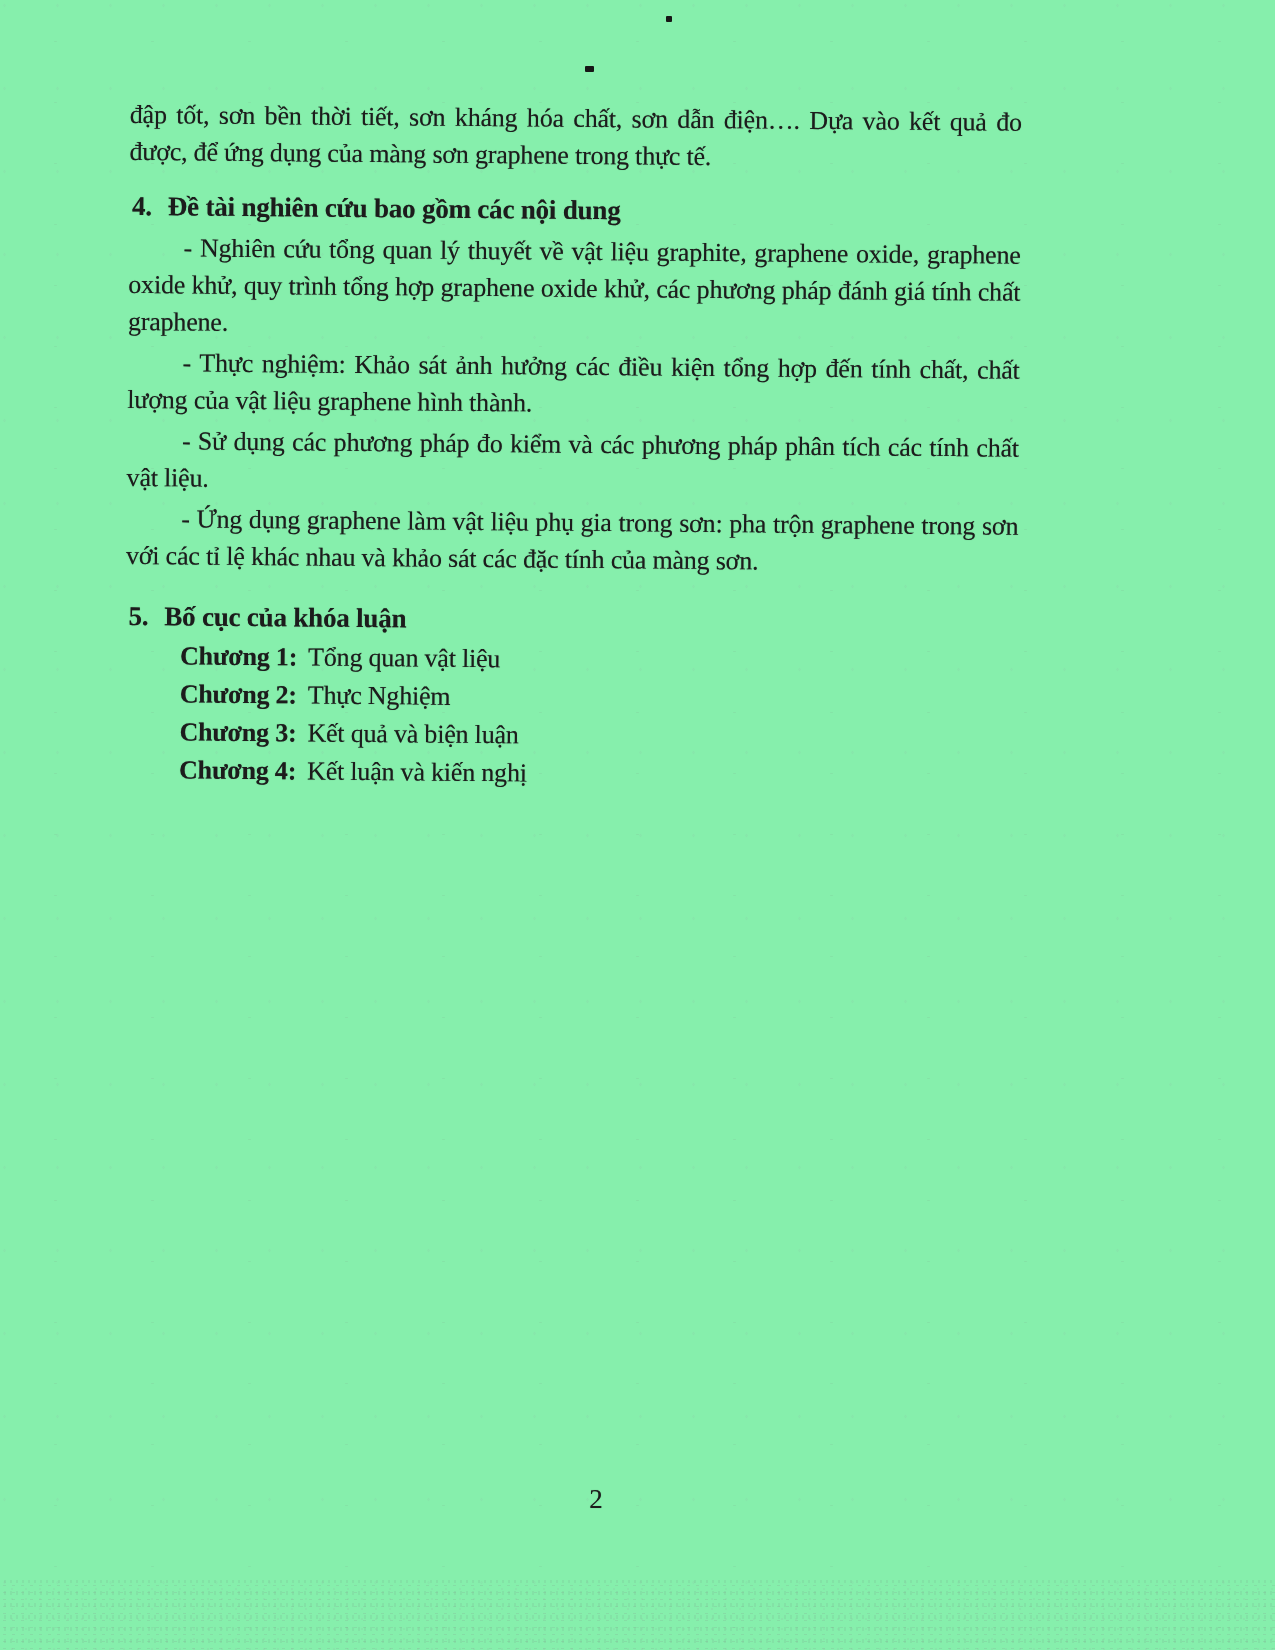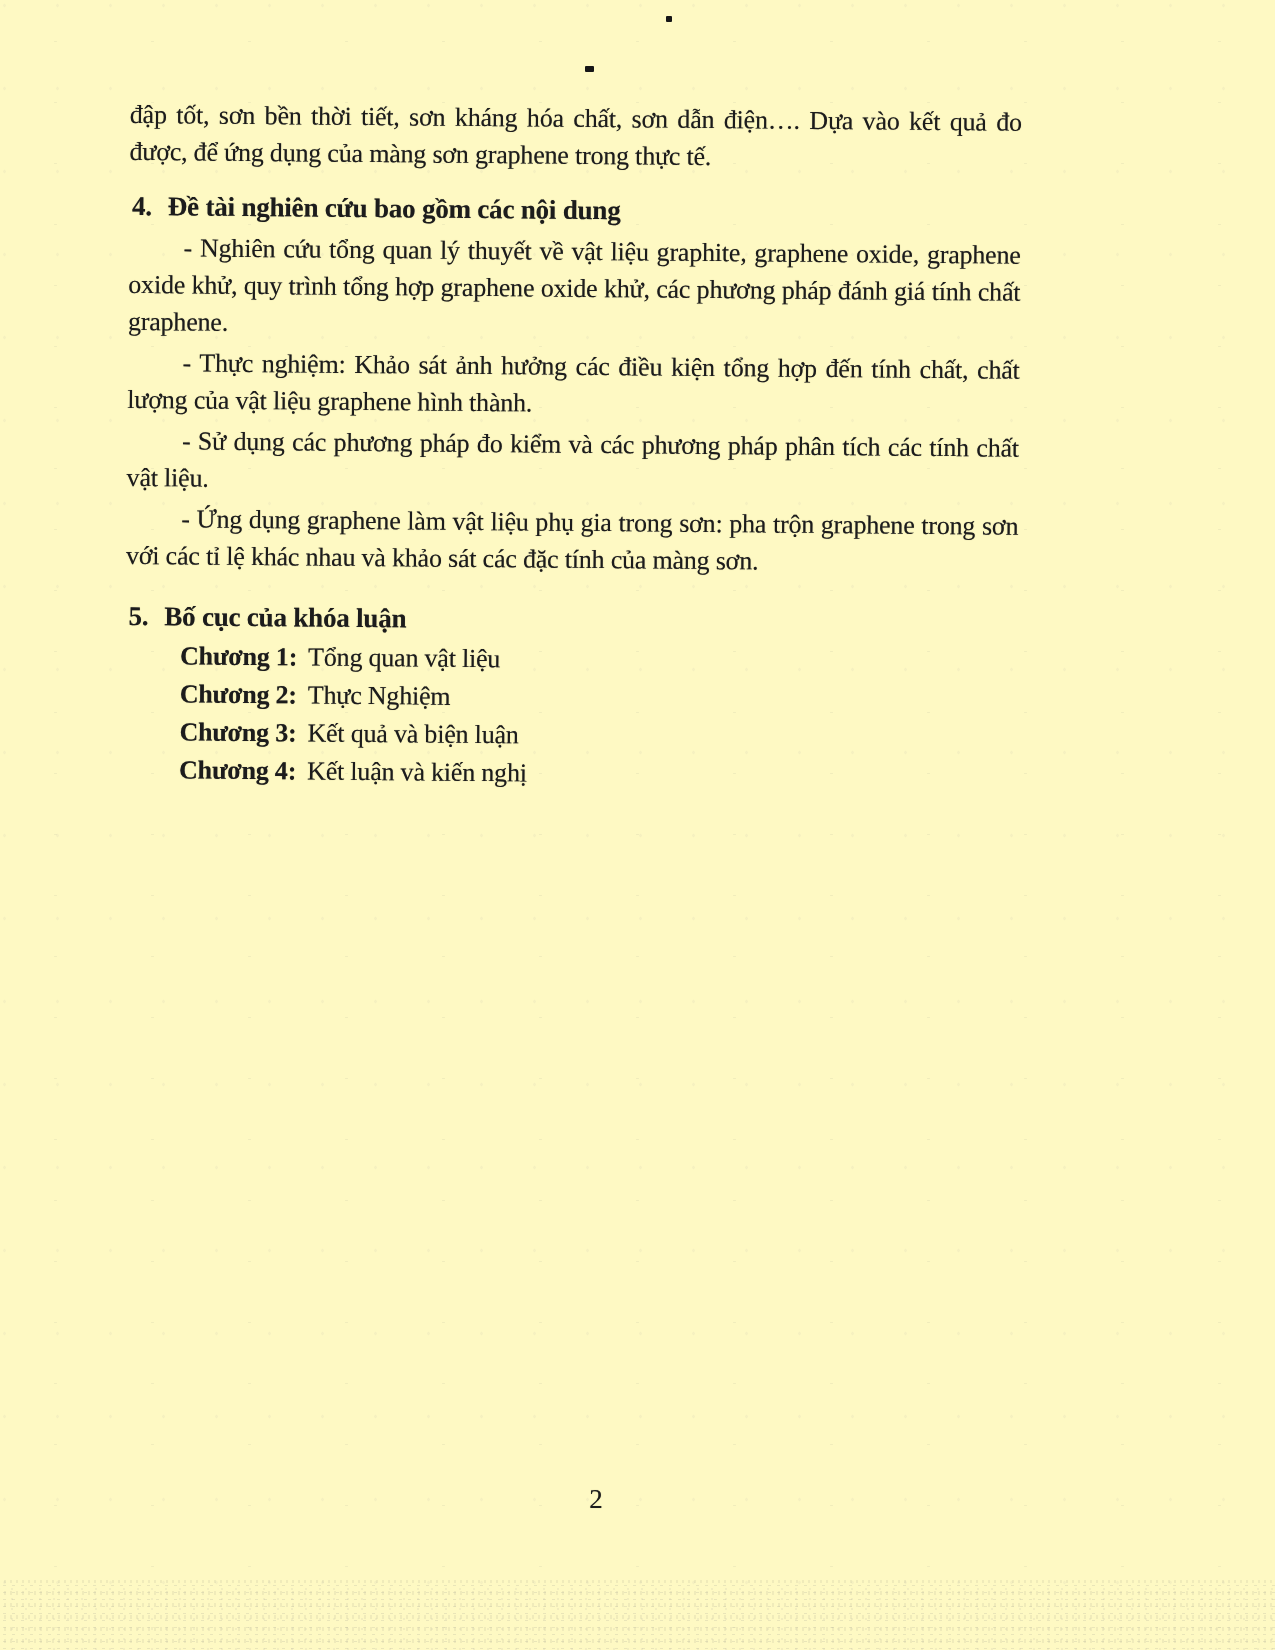--- a/index.html
+++ b/index.html
@@ -5,21 +5,21 @@
   html, body {
     margin: 0;
     padding: 0;
     background: #e8e8e8;
   }
   .page {
     position: relative;
     width: 1275px;
     height: 1650px;
     margin: 0 auto;
-    background: #fef9c3;
+    background: #86efac;
     overflow: hidden;
     font-family: "Liberation Serif", "DejaVu Serif", serif;
     color: #1c1c1c;
   }
   
   .page-noise {
     position: absolute;
     inset: 0;
     background-image:
       radial-gradient(rgba(120,120,120,0.10) 1px, transparent 1.3px),

